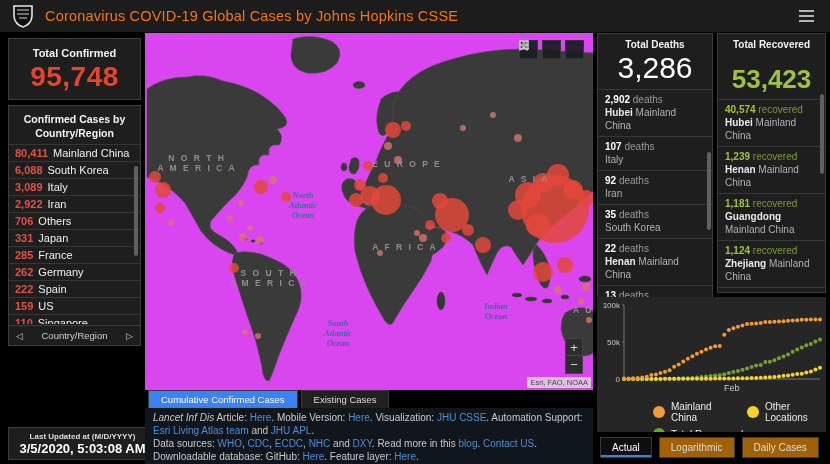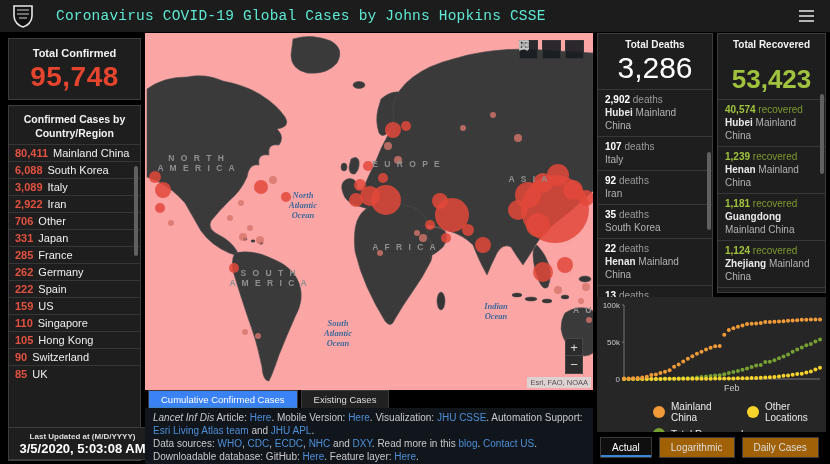--- a/index.html
+++ b/index.html
@@ -2,46 +2,46 @@
 <html><head>
 <meta charset="utf-8">
 <style>
   html,body{margin:0;padding:0;background:#000;}
   #app{position:relative;width:830px;height:464px;background:#000;overflow:hidden;
        font-family:"Liberation Sans",sans-serif;-webkit-font-smoothing:antialiased;}
   
   .header{position:absolute;left:0;top:0;width:830px;height:33px;background:#1c1c1c;
           display:flex;align-items:center;padding:0 12px;box-sizing:border-box;border-bottom:1px solid #000;}
   .logo{width:22px;height:24px;flex:0 0 auto;}
-  .title{margin-left:22px;font-size:14.5px;color:#5eead4;letter-spacing:.2px;font-family:Liberation Mono, monospace;}
+  .title{margin-left:11px;font-size:14.5px;color:#f97316;letter-spacing:.2px;}
   .burger{margin-left:auto;display:flex;flex-direction:column;gap:3px;cursor:pointer;padding:4px;}
   .burger span{display:block;width:15px;height:2px;background:#b5b5b5;}
   
   .panel{position:absolute;background:#1e1e1e;border:1px solid #3d3d3d;box-sizing:border-box;overflow:hidden;}
   .ptitle{font-weight:bold;color:#f2f2f2;text-align:center;}
   
   #confirmed{left:8px;top:38px;width:133px;height:62px;text-align:center;}
   #confirmed .ptitle{font-size:11px;margin-top:8px;}
   #confirmed .big{font-size:28px;font-weight:bold;color:#e5442e;margin-top:2px;letter-spacing:.5px;}
-  #countryPanel{left:8px;top:105px;width:133px;height:356px;}
+  #countryPanel{left:8px;top:105px;width:133px;height:241px;}
   #countryPanel .ptitle{font-size:10.5px;line-height:1.35;padding-top:6px;}
   .clist{position:absolute;left:0;right:0;top:38px;bottom:21px;overflow:hidden;}
   .crow{display:flex;gap:5px;align-items:center;padding:2px 6px;border-top:1px solid #363636;
         font-size:11px;white-space:nowrap;cursor:pointer;}
   .crow b{color:#e25141;font-weight:bold;}
   .crow span{color:#efefef;}
   .pager{position:absolute;left:0;right:0;bottom:0;height:20px;border-top:1px solid #3d3d3d;
          display:flex;align-items:center;justify-content:space-between;padding:0 7px;box-sizing:border-box;}
   .pager .arrow{color:#cfcfcf;font-size:9px;cursor:pointer;}
   .pager .plabel{color:#cfcfcf;font-size:9.5px;}
   #updated{left:8px;top:427px;width:149px;height:33px;text-align:center;}
   #updated .ulabel{font-size:8px;font-weight:bold;color:#dedede;margin-top:4px;}
   #updated .uval{font-size:13px;font-weight:bold;color:#fff;margin-top:0;}
   
-  #map{position:absolute;left:145px;top:33px;width:448px;height:357px;background:#fca5a5;overflow:hidden;cursor:grab;}
+  #map{position:absolute;left:145px;top:33px;width:448px;height:357px;background:#d946ef;overflow:hidden;cursor:grab;}
   #map svg{position:absolute;left:0;top:0;}
   .land{fill:#3a3a3a;stroke:#4f4f4f;stroke-width:.6;}
   .land2{fill:#353535;stroke:#4a4a4a;stroke-width:.5;}
   .bubble{fill:#e2483a;opacity:.85;}
   .bubble.sm{fill:#d4766c;opacity:.8;}
   text.continent{fill:#8f8f8f;font-size:8.5px;font-weight:bold;letter-spacing:2px;font-family:"Liberation Sans",sans-serif;}
   text.ocean{fill:#3f6a9c;font-size:8.5px;font-style:italic;font-weight:bold;font-family:"Liberation Serif",serif;}
   .mapctl{position:absolute;top:7px;right:9px;display:flex;gap:4px;}
   .mbtn{width:17px;height:17px;background:rgba(25,28,34,.92);border:1px solid #343434;display:flex;
         align-items:center;justify-content:center;cursor:pointer;}
@@ -131,21 +131,21 @@
         <div class="crow">
           <b>3,089</b>
           <span>Italy</span>
         </div>
         <div class="crow">
           <b>2,922</b>
           <span>Iran</span>
         </div>
         <div class="crow">
           <b>706</b>
-          <span>Other</span>
+          <span>Others</span>
         </div>
         <div class="crow">
           <b>331</b>
           <span>Japan</span>
         </div>
         <div class="crow">
           <b>285</b>
           <span>France</span>
         </div>
         <div class="crow">

